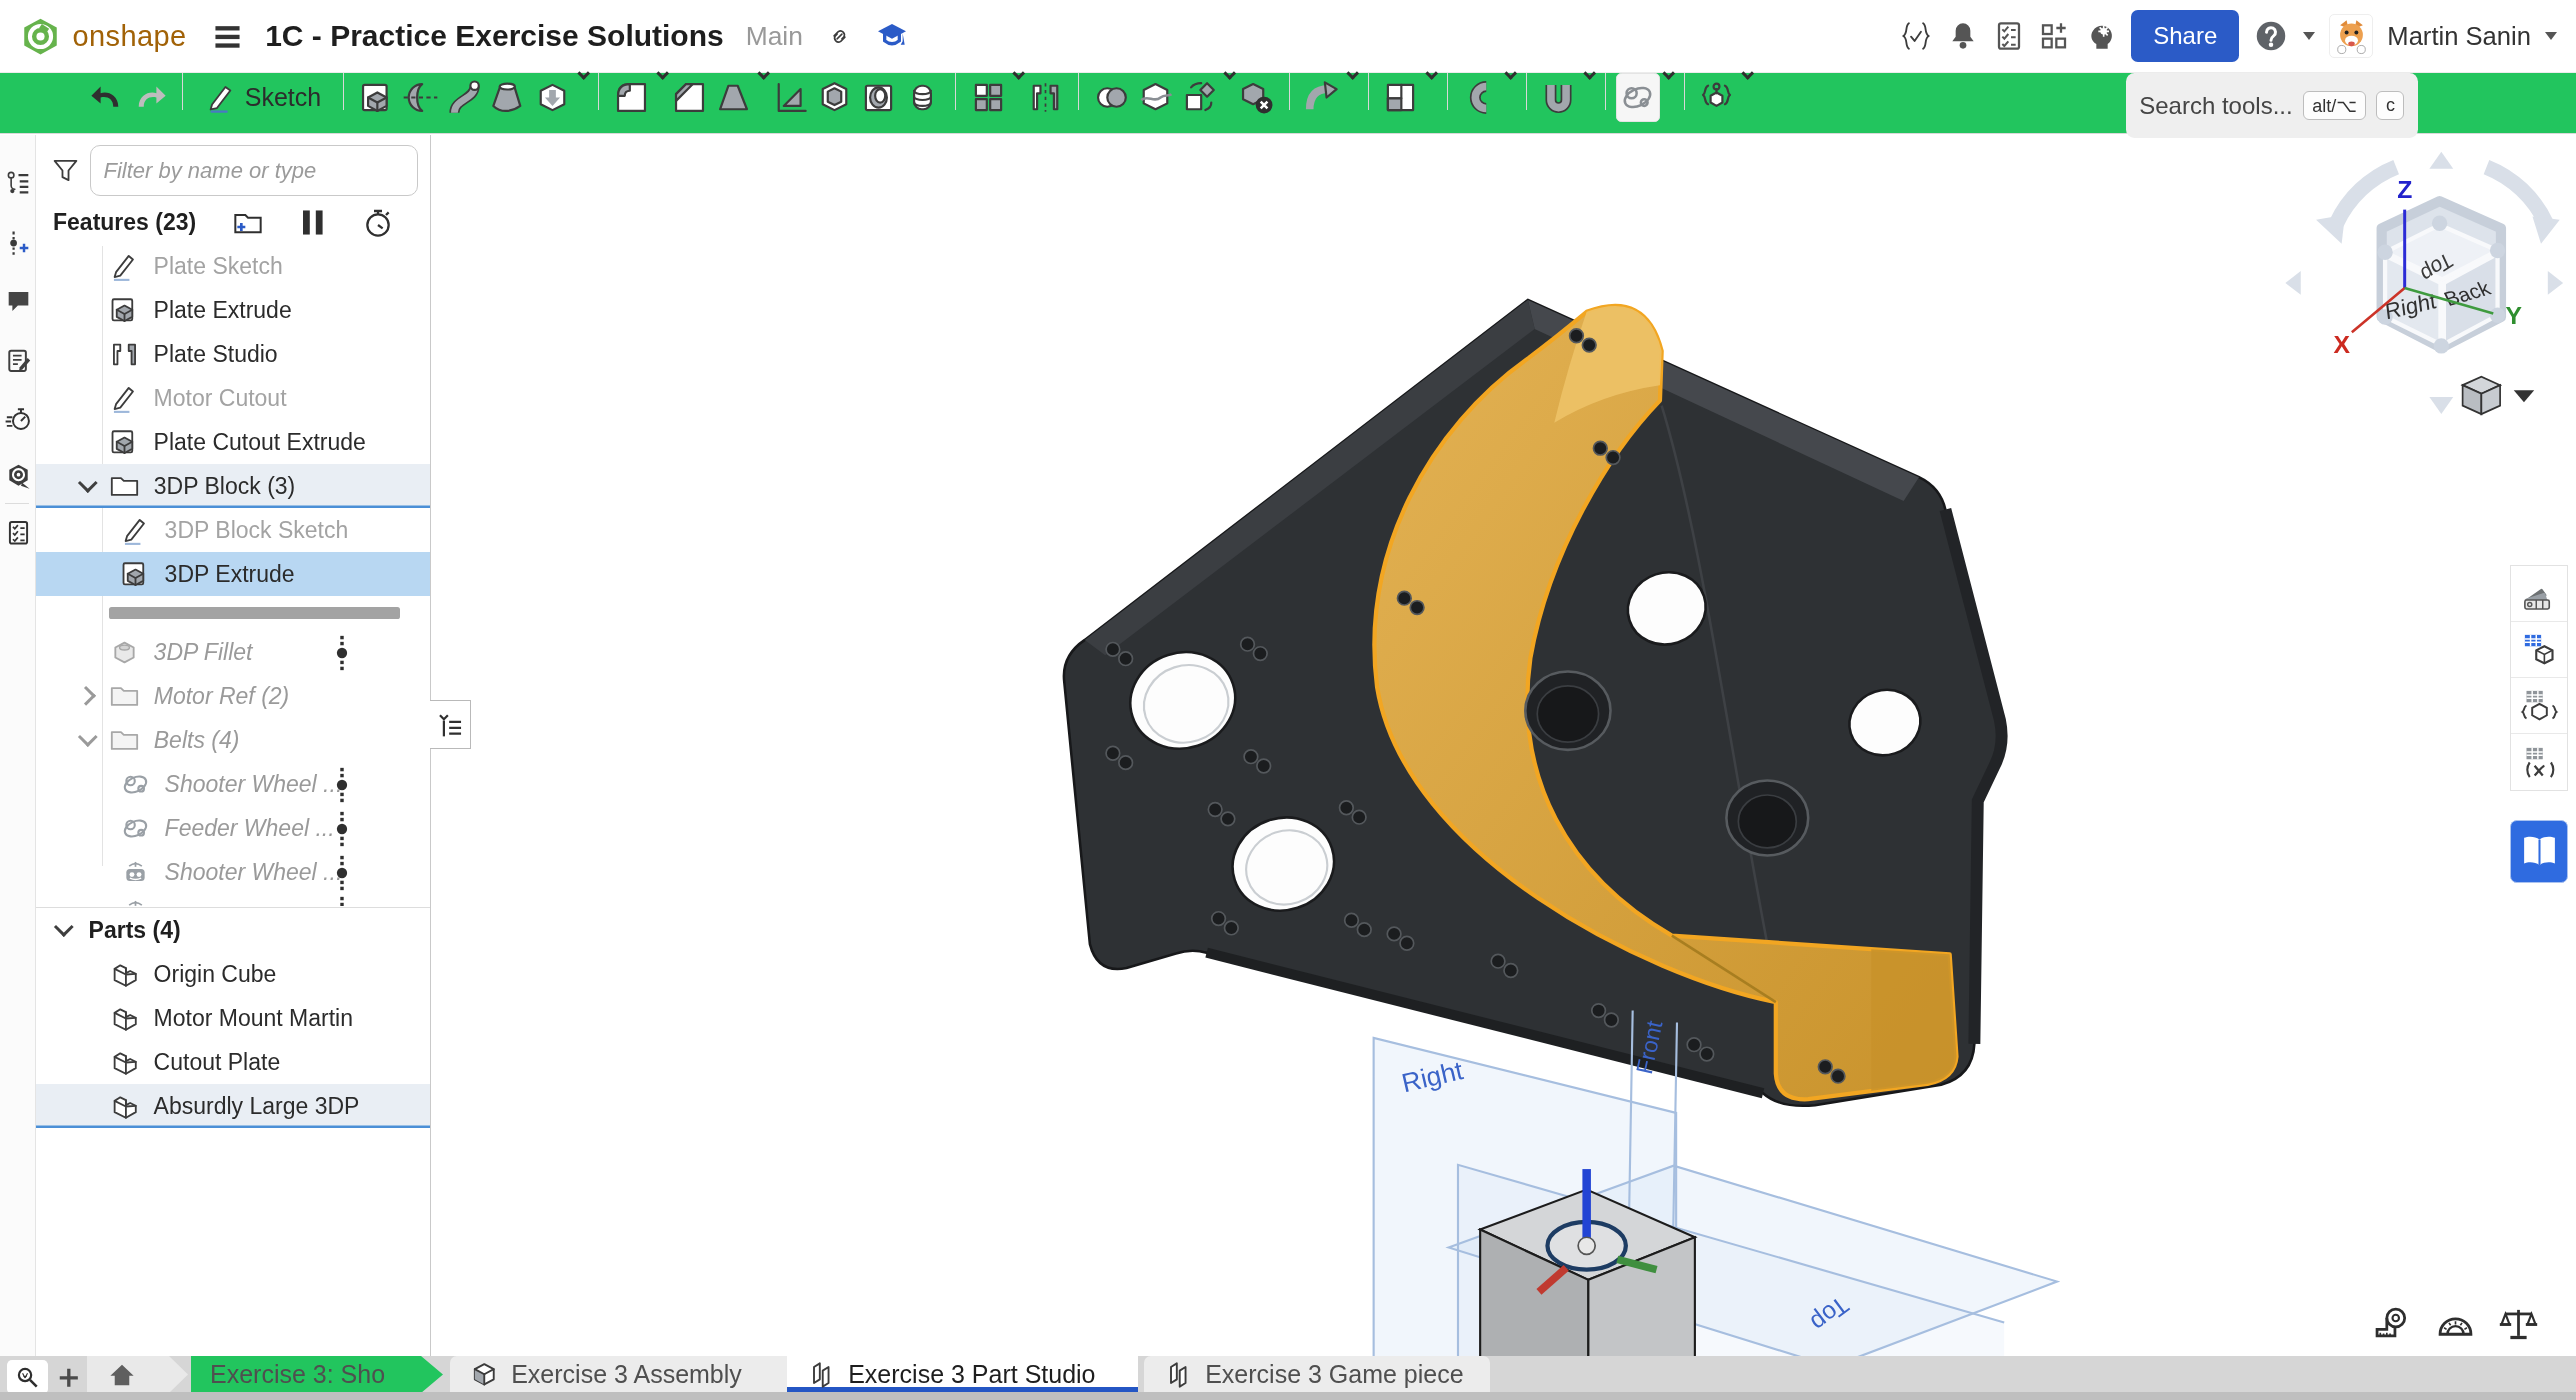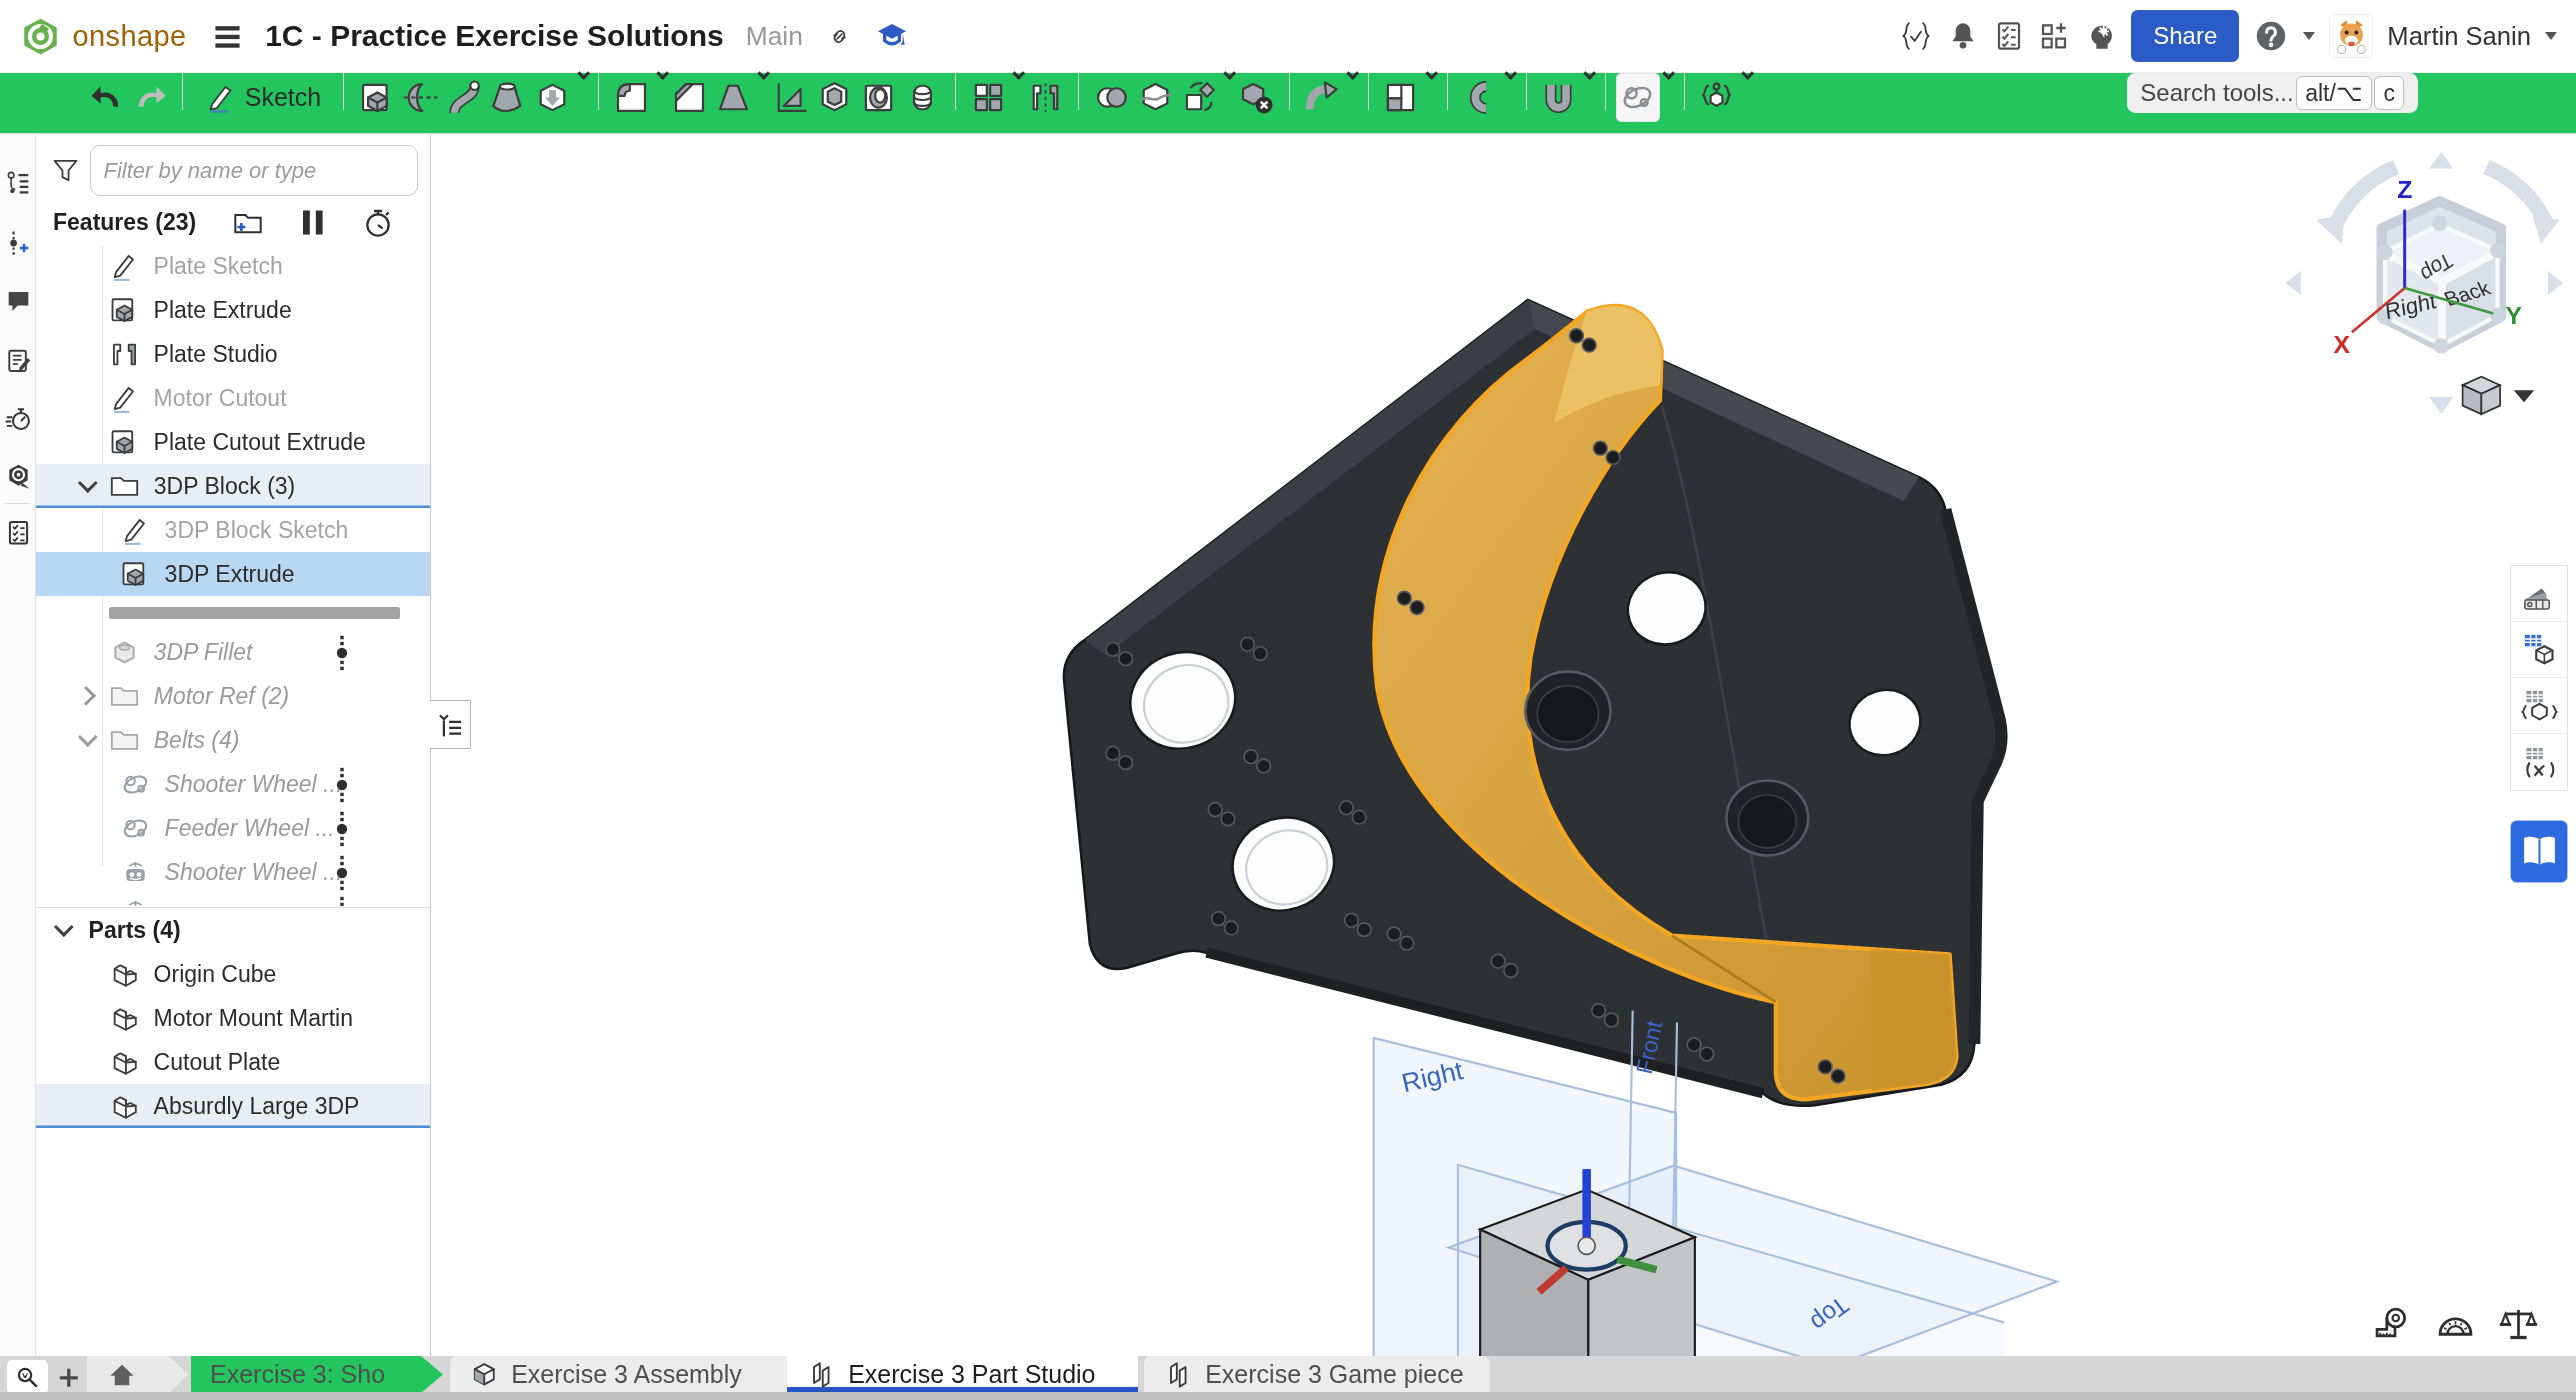--- a/index.html
+++ b/index.html
@@ -35,23 +35,23 @@
     border-top:0.9px solid #ececec;border-bottom:0.9px solid #d9d9d9;display:flex;
     padding-left:84px;z-index:8}
   .tb{height:49px;min-width:44px;display:flex;align-items:center;justify-content:center;
     border-radius:5.1px;cursor:pointer;padding:0 2.6px}
   .tb svg{width:37px;height:37px}
   .tb-lite{background:#f6f6f6;border:0.9px solid #e4e4e4}
   .tbsep{width:0.9px;height:37px;background:#d8d8d8;margin:0 10.2px;flex:none}
   .sketch-btn{display:flex;align-items:center;gap:8.5px;font-size:25px;color:#2c2c2c;
     padding:0 12px;height:49px;border-radius:5.1px;cursor:pointer}
   .search-pill{margin-left:auto;margin-right:158px;background:#efefef;border-radius:8.5px;
-    height:40px;display:flex;align-items:center;padding:0 13.6px;gap:2px;cursor:pointer}
+    height:65px;display:flex;align-items:center;padding:0 13.6px;gap:10px;cursor:pointer}
   .search-pill .lbl{font-size:24px;color:#454545}
-  .kbd{border:1.7px solid #bdbdbd;border-radius:6px;background:#fdfdfd;font-size:23px;color:#333;
+  .kbd{border:1.7px solid #bdbdbd;border-radius:6px;background:#fdfdfd;font-size:18px;color:#333;
     padding:2.6px 8.5px}
   
   .left-rail{position:absolute;top:135px;bottom:44px;left:0;width:36px;background:#fbfbfb;
     border-right:0.9px solid #e4e4e4;z-index:9}
   .rail-btn{position:absolute;left:3.4px;width:31px;height:31px;display:flex;align-items:center;
     justify-content:center;cursor:pointer}
   .rail-btn svg{width:27px;height:27px}
   .rail-sep{position:absolute;left:5.1px;width:24px;height:0.9px;background:#dcdcdc}
   
   .features{position:absolute;top:135px;left:36px;width:395px;bottom:44px;background:#fff;

